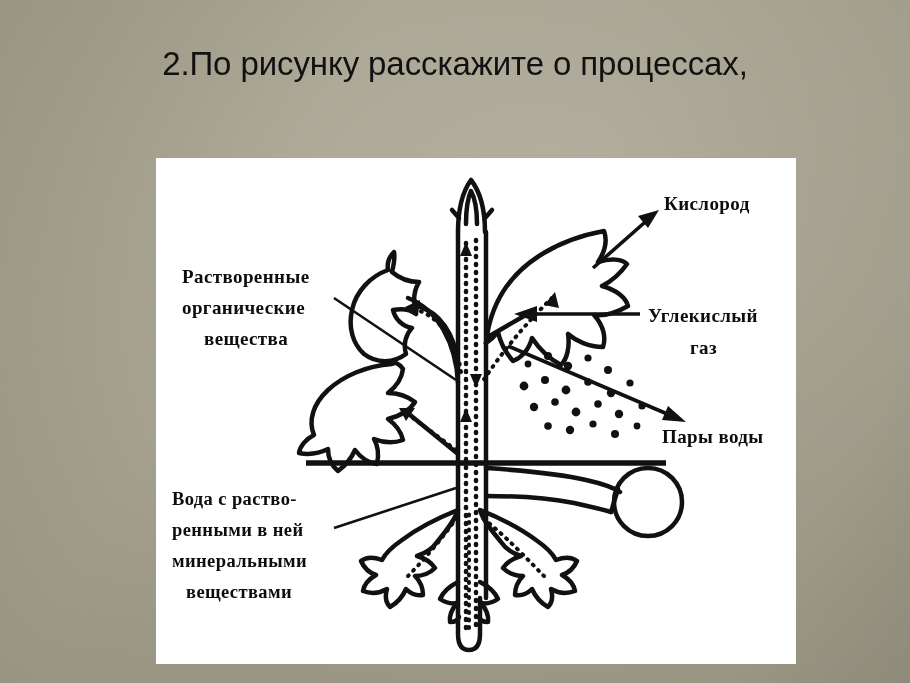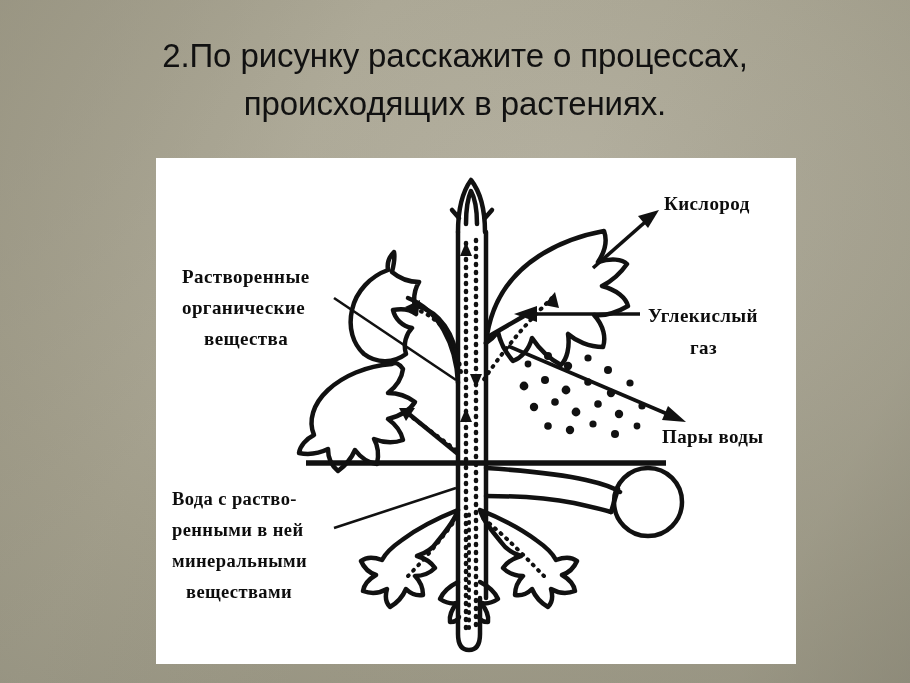--- a/index.html
+++ b/index.html
@@ -33,21 +33,21 @@
         rgba(198,194,176,0.00) 52%,
         rgba(150,147,130,0.38) 86%,
         rgba(134,131,115,0.55) 100%);
     pointer-events: none;
   }
 
   
   #title-block {
     position: absolute;
     left: 55px;
-    top: 32px;
+    top: 40px;
     width: 800px;
     text-align: center;
     z-index: 4;
   }
   .title-line {
     display: block;
     font-family: "Liberation Sans", sans-serif;
     font-size: 33px;
     line-height: 48px;
     color: #111111;
@@ -80,21 +80,20 @@
   }
   .dlabel.small { font-size: 18.5px; }
 </style>
 </head>
 <body>
 
 <div id="slide">
 
   <div id="title-block">
     <span class="title-line">2.По рисунку расскажите о процессах,</span>
-    <span class="title-line">происходящих в растениях.</span>
   </div>
 
   <div id="figure-frame">
     <svg id="figure-svg" viewBox="0 0 640 506" xmlns="http://www.w3.org/2000/svg">
 
       <g>
         <text class="dlabel" x="26" y="125">Растворенные</text>
         <text class="dlabel" x="26" y="156">органические</text>
         <text class="dlabel" x="48" y="187">вещества</text>
       </g>

